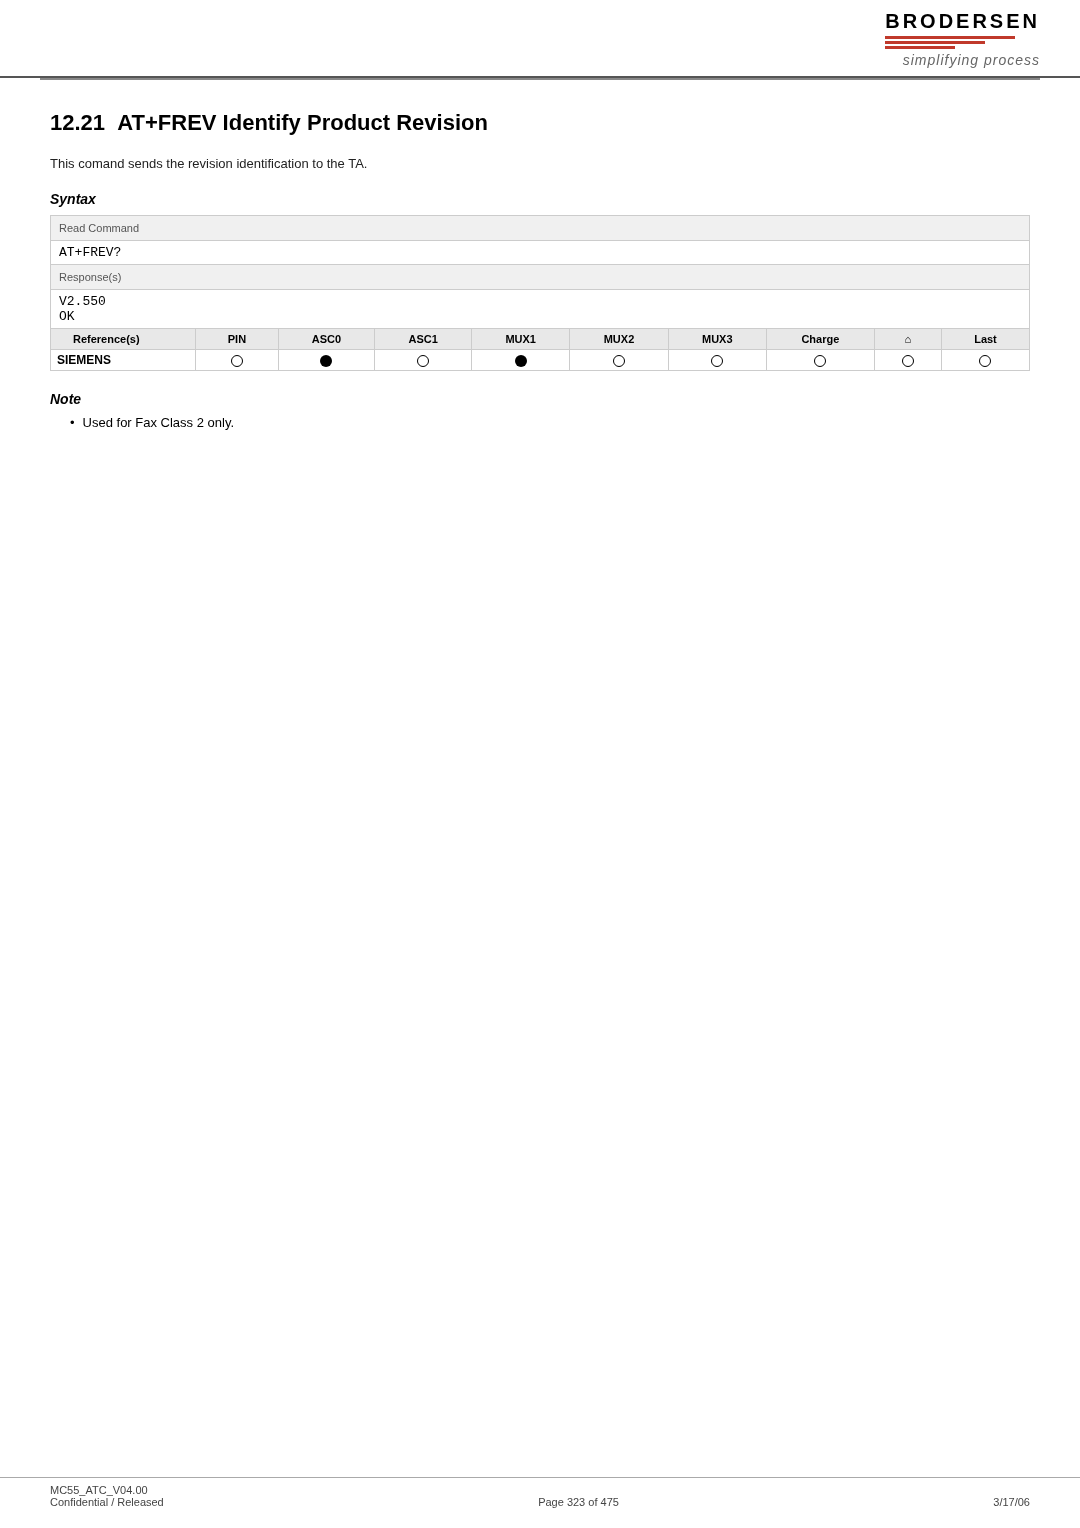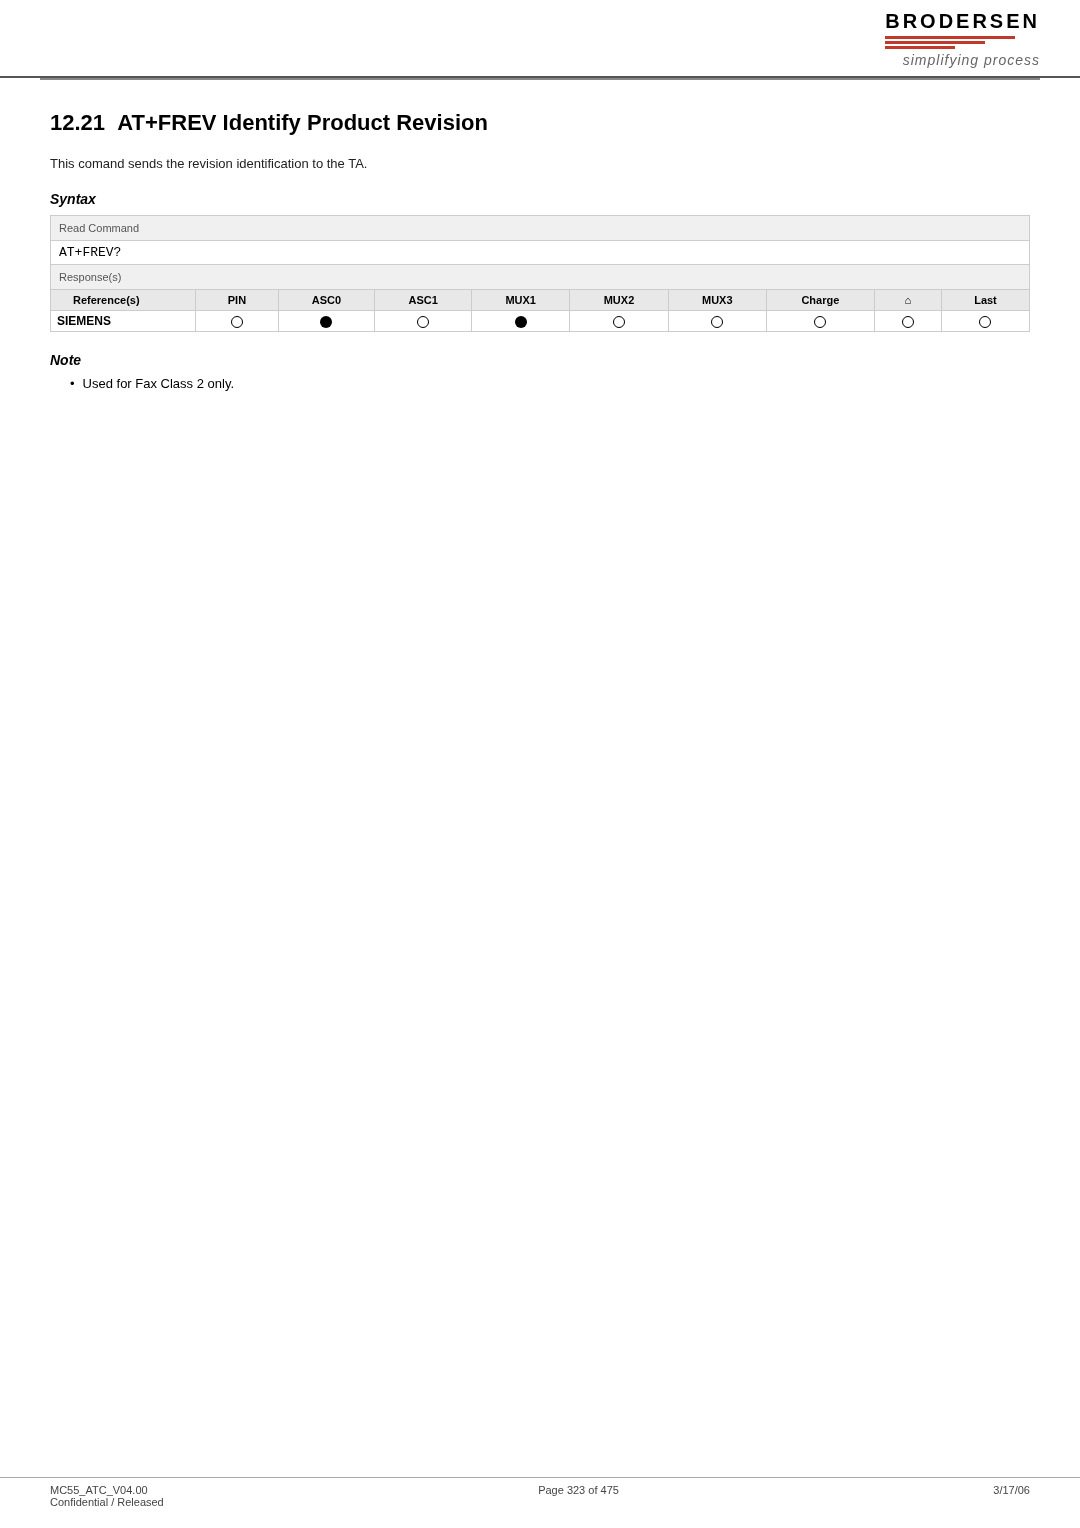--- a/index.html
+++ b/index.html
@@ -176,21 +176,21 @@
     
     .footer {
       position: absolute;
       bottom: 20px;
       left: 0;
       right: 0;
       padding: 0 50px;
       border-top: 1px solid #aaa;
       display: flex;
       justify-content: space-between;
-      align-items: flex-start;
+      align-items: flex-end;
       padding-top: 6px;
       font-size: 11px;
       color: #444;
     }
 
     .footer-left {
       display: flex;
       flex-direction: column;
     }
 
@@ -241,20 +241,26 @@
         <tr>
       <td class="row-label" colspan="10">Read Command</td>
     </tr>
     <tr>
       <td class="code-text" colspan="10">AT+FREV?</td>
     </tr>
 
     <tr>
       <td class="row-label" colspan="10">Response(s)</td>
     </tr>
+    <tr>
+      <td class="code-text" colspan="10">
+        <span>V2.550</span><br>
+        <span>OK</span>
+      </td>
+    </tr>
 
     <tr class="header-row">
       <td>Reference(s)</td>
       <td>PIN</td>
       <td>ASC0</td>
       <td>ASC1</td>
       <td>MUX1</td>
       <td>MUX2</td>
       <td>MUX3</td>
       <td>Charge</td>

